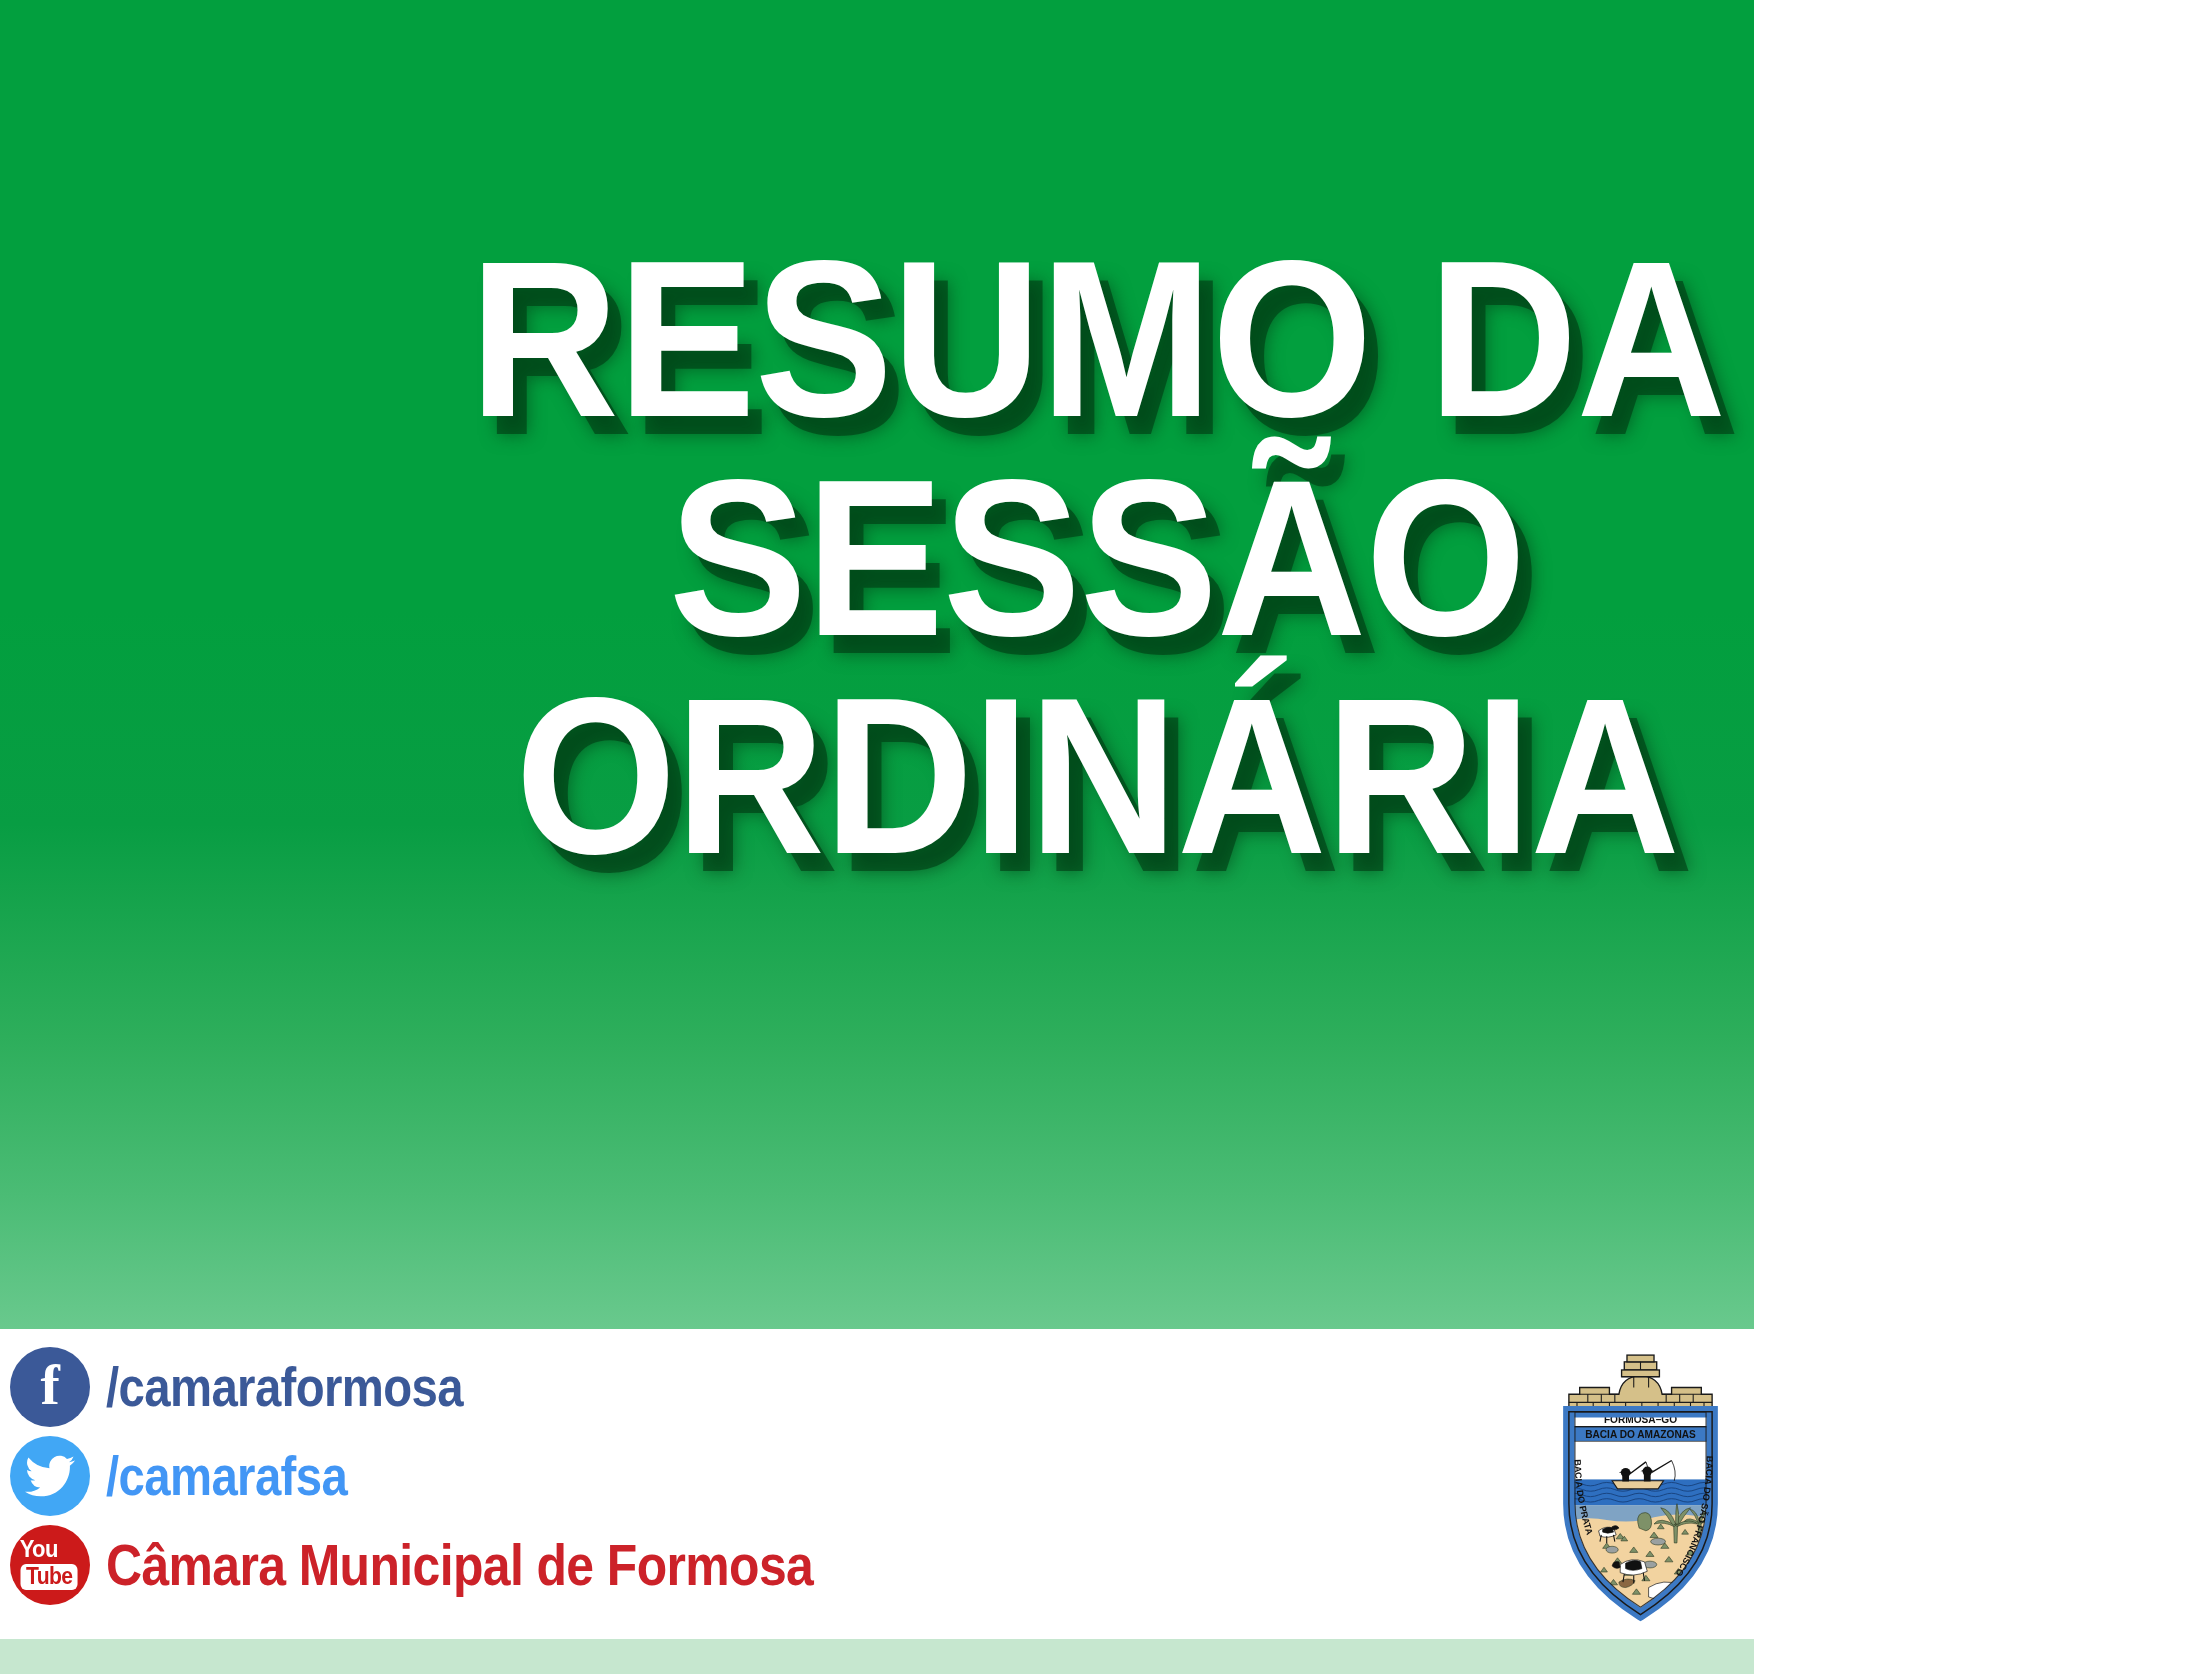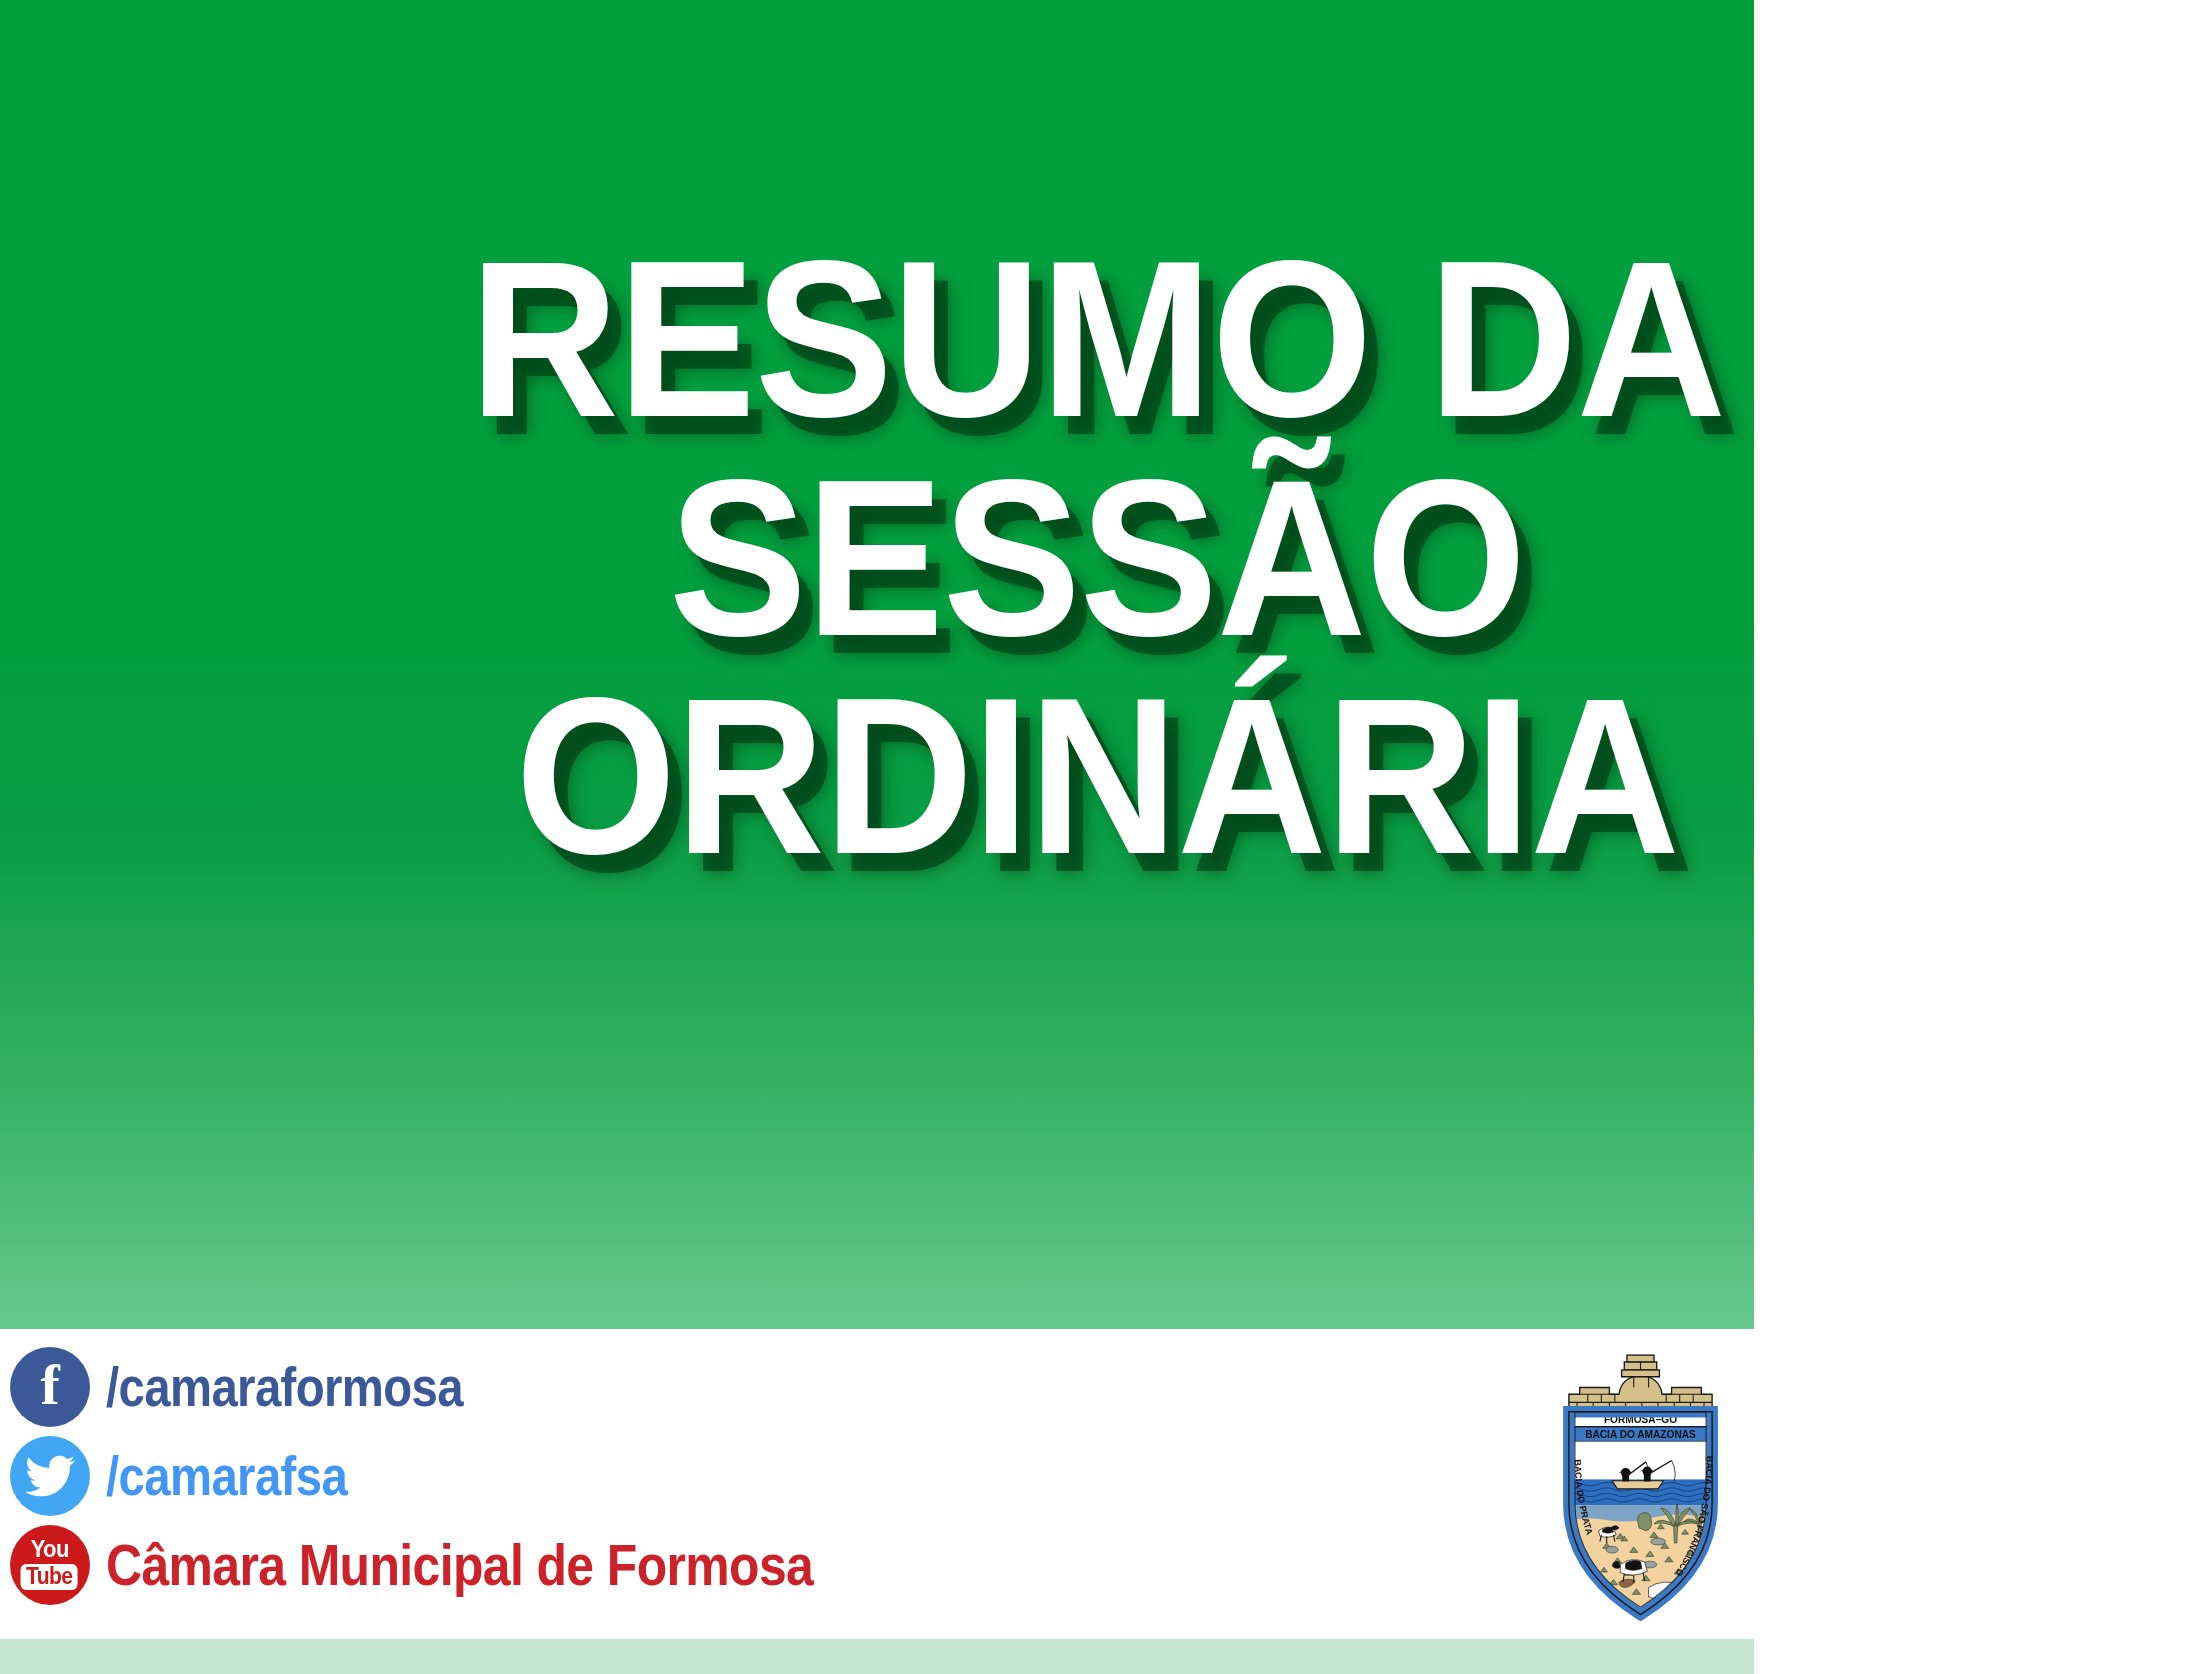--- a/index.html
+++ b/index.html
@@ -97,21 +97,21 @@
     font-family:"Liberation Serif",serif;
     font-weight:700;
     font-size:58px;
     color:#ffffff;
     line-height:1;
     margin-top:-4px;
     margin-left:1.4px;
   }
   .tw-glyph{width:50px;height:50px;display:block;}
   .yt-wrap{
-    display:flex;flex-direction:column;align-items:center;
+    display:flex;flex-direction:column;align-items:flex-start;
     line-height:1;margin-top:-1.4px;
   }
   .yt-you{
     color:#fff;font-weight:700;font-size:24px;
     font-family:"Liberation Sans",sans-serif;
     letter-spacing:-0.7px;
     transform:scaleX(0.92);
   }
   .yt-tube{
     background:#fff;color:#CC1A1A;font-weight:700;font-size:23px;

